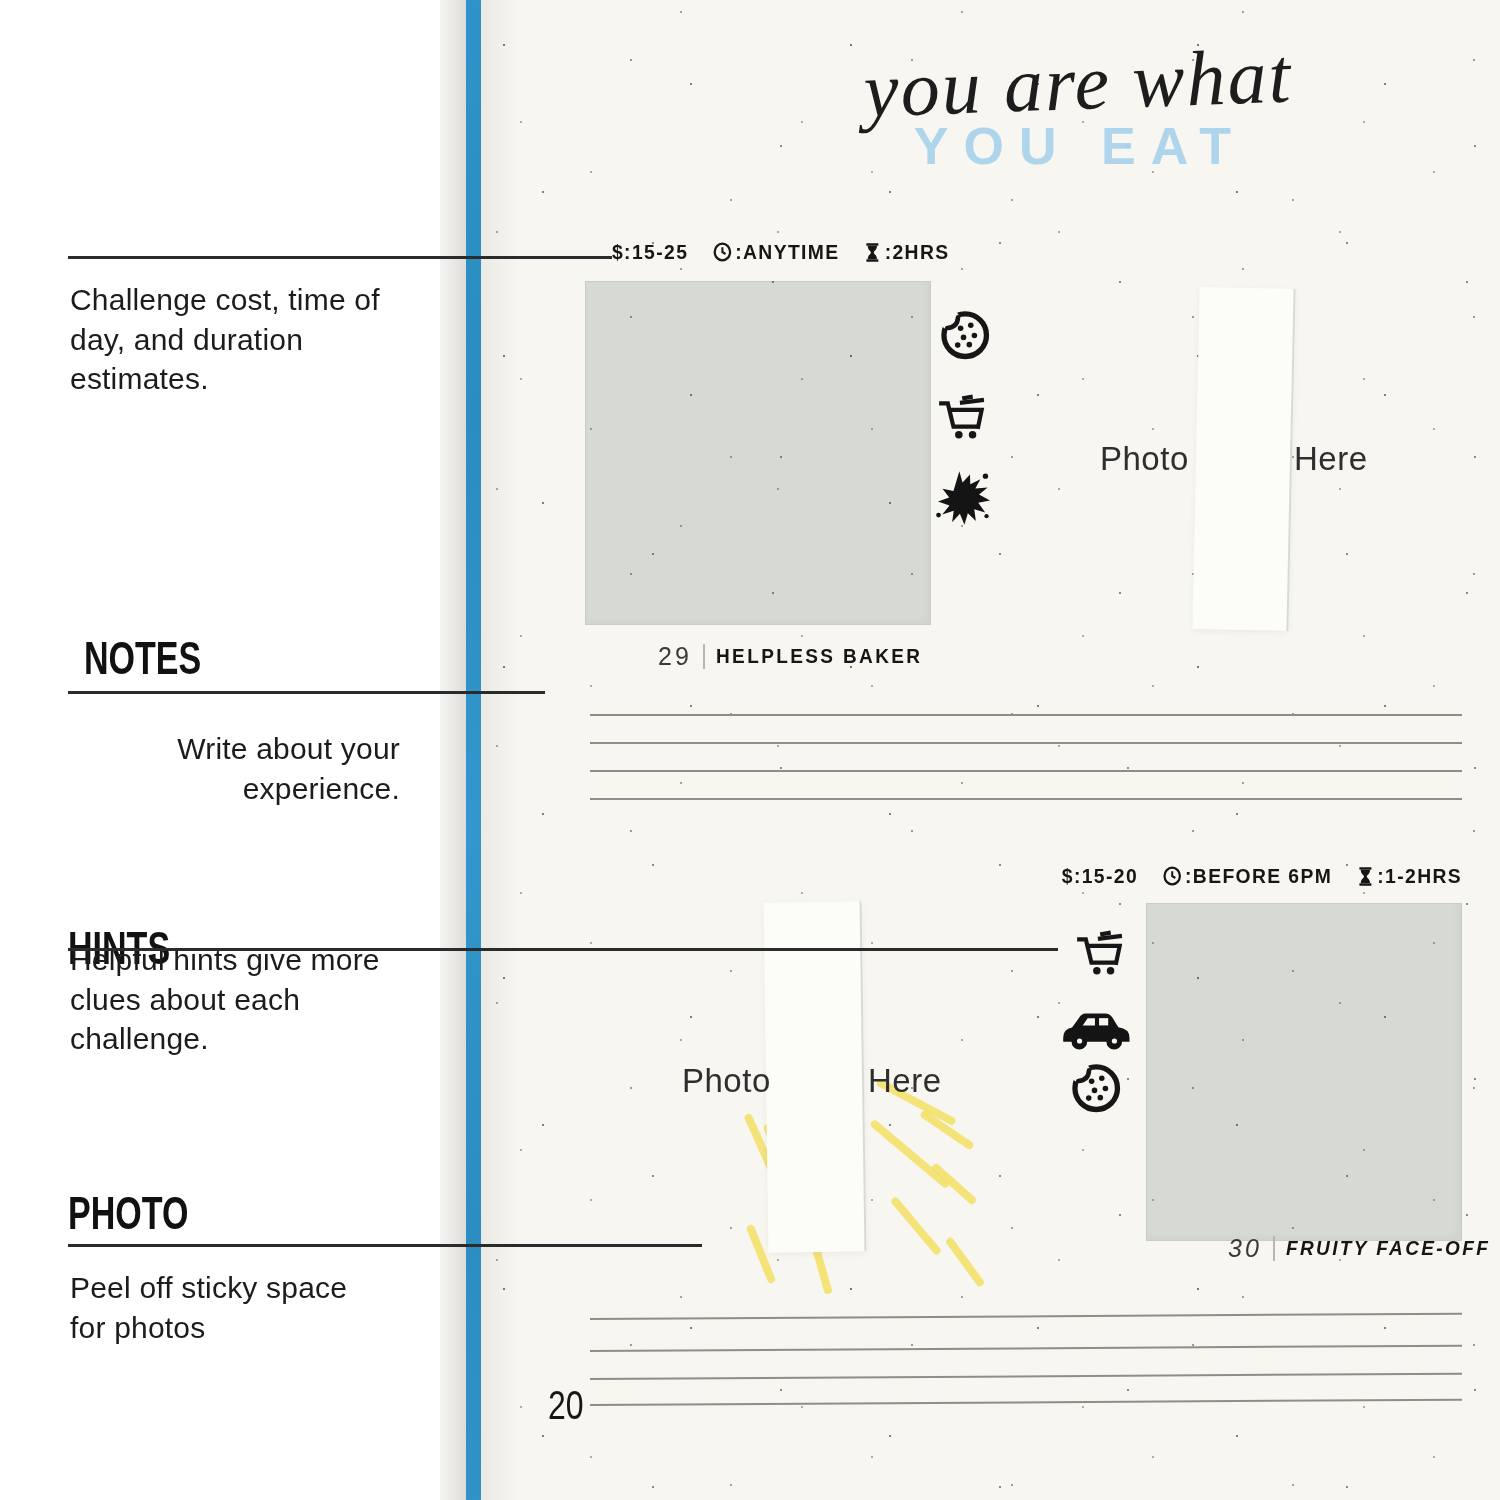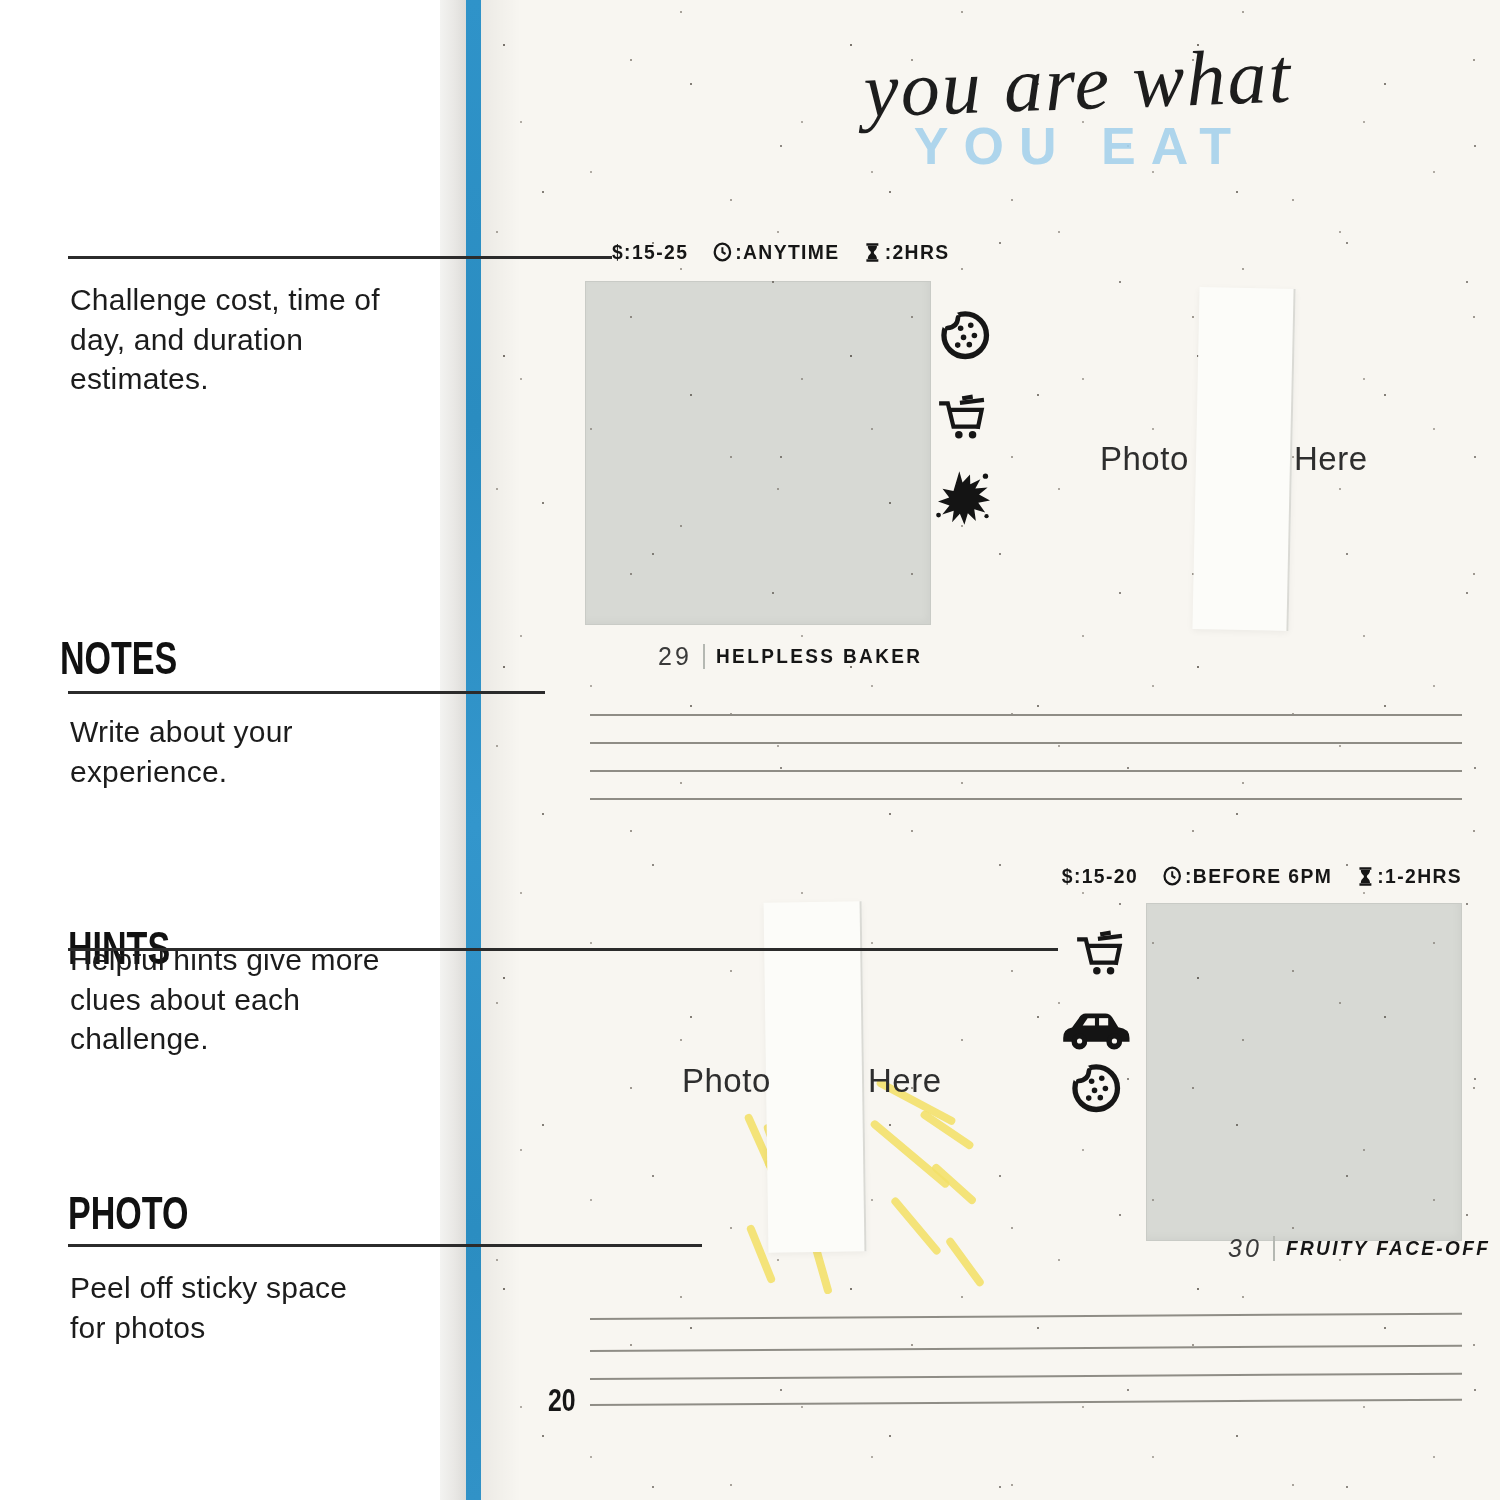--- a/index.html
+++ b/index.html
@@ -50,21 +50,21 @@
          box-shadow:0 2px 7px rgba(0,0,0,.05);}
   .photo-word{position:absolute;z-index:3;font-size:33px;color:#2e2e2e;letter-spacing:.5px;}
   .cap{position:absolute;display:flex;align-items:center;z-index:3;}
   .cap .num{font-size:25px;letter-spacing:3px;color:#3a3a3a;font-weight:400;}
   .cap .sep{width:2px;height:25px;background:#b5b8b2;margin:0 11px;}
   .cap .nm{font-weight:700;font-size:20px;letter-spacing:2.5px;white-space:nowrap;
            transform:scaleX(.95);transform-origin:left center;}
   .noteline{position:absolute;left:590px;width:872px;height:2px;background:#8f8d86;z-index:2;}
   .ray{position:absolute;height:8px;border-radius:5px;background:#f3e068;opacity:.88;z-index:2;}
   .icon{position:absolute;z-index:3;}
-  .pageno{position:absolute;left:548px;top:1383px;z-index:3;font-weight:700;font-size:31px;}
+  .pageno{position:absolute;left:548px;top:1383px;z-index:3;font-weight:400;font-size:40px;}
   .pageno>span{display:inline-block;transform:scaleX(.8);transform-origin:0 50%;}
 </style>
 </head>
 <body>
 
 <div class="canvas">
 
   <div class="page">
     <div class="page-shade"></div>
   </div>
@@ -223,24 +223,24 @@
   <div class="noteline" style="top:1350px;transform:rotate(-0.35deg);transform-origin:left;"></div>
   <div class="noteline" style="top:1378px;transform:rotate(-0.35deg);transform-origin:left;"></div>
   <div class="noteline" style="top:1404px;transform:rotate(-0.35deg);transform-origin:left;"></div>
 
   <div class="pageno">
     <span>20</span>
   </div>
 
   <div class="bd" style="left:70px;top:280px;width:366px;">Challenge cost, time of day, and duration estimates.</div>
 
-  <div class="hd" style="left:60px;top:635px;text-decoration:underline;">
+  <div class="hd" style="left:84px;top:635px;text-decoration:underline;">
     <span>NOTES</span>
   </div>
-  <div class="bd" style="left:70px;top:712px;width:330px;">Write about your experience.</div>
+  <div class="bd" style="left:70px;top:729px;width:330px;text-align:right;">Write about your experience.</div>
 
   <div class="hd" style="left:68px;top:888px;margin-top:37px;">
     <span>HINTS</span>
   </div>
   <div class="bd" style="left:70px;top:940px;width:356px;">Helpful hints give more clues about each challenge.</div>
 
   <div class="hd" style="left:68px;top:1190px;">
     <span>PHOTO</span>
   </div>
   <div class="bd" style="left:70px;top:1268px;width:320px;">Peel off sticky space for photos</div>

